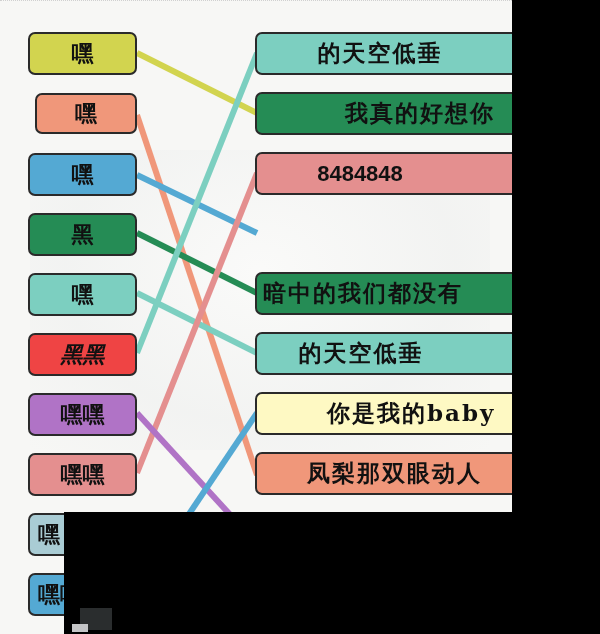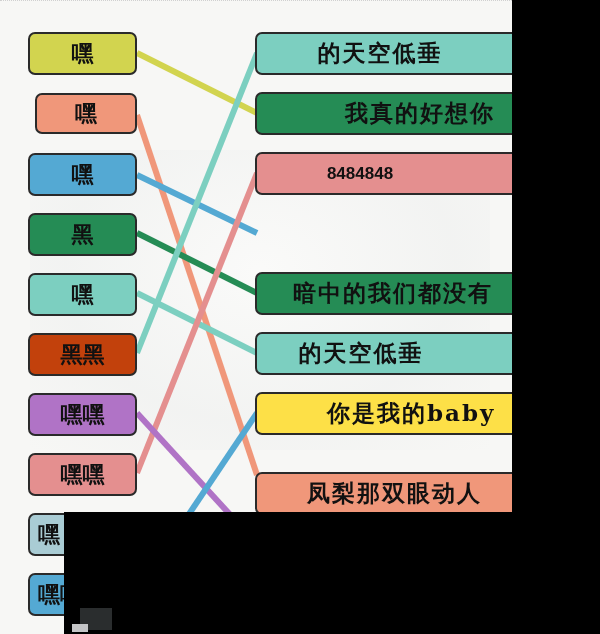--- a/index.html
+++ b/index.html
@@ -70,21 +70,21 @@
       </div>
     <div class="box left" style="top:153px;background:#54a9d3;">
         <span>嘿</span>
       </div>
     <div class="box left" style="top:213px;background:#258c55;">
         <span>黑</span>
       </div>
     <div class="box left" style="top:273px;background:#7ccfc0;">
         <span>嘿</span>
       </div>
-    <div class="box left" style="top:333px;background:#c2410c;">
+    <div class="box left" style="top:333px;background:#ef4444;font-style:italic;">
         <span>黑黑</span>
       </div>
     <div class="box left" style="top:393px;background:#b073c6;">
         <span>嘿嘿</span>
       </div>
     <div class="box left" style="top:453px;background:#e48f8f;">
         <span>嘿嘿</span>
       </div>
     <div class="box left" style="top:513px;background:#a9ccd4;justify-content:flex-start;padding-left:8px;">
         <span>嘿</span>
@@ -92,33 +92,33 @@
     <div class="box left" style="top:573px;background:#54a9d3;justify-content:flex-start;padding-left:8px;">
         <span>嘿嘿</span>
       </div>
 
     <div class="box right" style="top:32px;background:#7ccfc0;text-align:center;">
         <span style="margin-left:-20px">的天空低垂</span>
       </div>
     <div class="box right" style="top:92px;background:#258c55;font-family:Liberation Serif, serif;">
         <span style="margin-left:60px">我真的好想你</span>
       </div>
-    <div class="box right latin" style="top:152px;background:#e48f8f;font-size:17px;">
+    <div class="box right latin" style="top:152px;background:#e48f8f;font-size:22px;">
         <span style="margin-left:-60px">8484848</span>
       </div>
-    <div class="box right" style="top:272px;background:#258c55;justify-content:center;padding-left:6px;">
+    <div class="box right" style="top:272px;background:#258c55;justify-content:flex-start;padding-left:6px;">
         <span>暗中的我们都没有</span>
       </div>
     <div class="box right" style="top:332px;background:#7ccfc0;">
         <span style="margin-left:-58px">的天空低垂</span>
       </div>
-    <div class="box right" style="top:392px;background:#fde047;justify-content:flex-start;padding-left:70px;">
+    <div class="box right" style="top:392px;background:#fef9c3;justify-content:flex-start;padding-left:70px;">
         <span>你是我的baby</span>
       </div>
-    <div class="box right" style="top:452px;background:#f0977a;justify-content:flex-start;padding-left:50px;margin-top:20px;">
+    <div class="box right" style="top:452px;background:#f0977a;justify-content:flex-start;padding-left:50px;">
         <span>凤梨那双眼动人</span>
       </div>
   </div>
 
   <div class="mask1"></div>
   <div class="mask2"></div>
   <div class="mask-right"></div>
   <div class="gray-patch"></div>
   <div class="gray-patch2"></div>
 </div>

